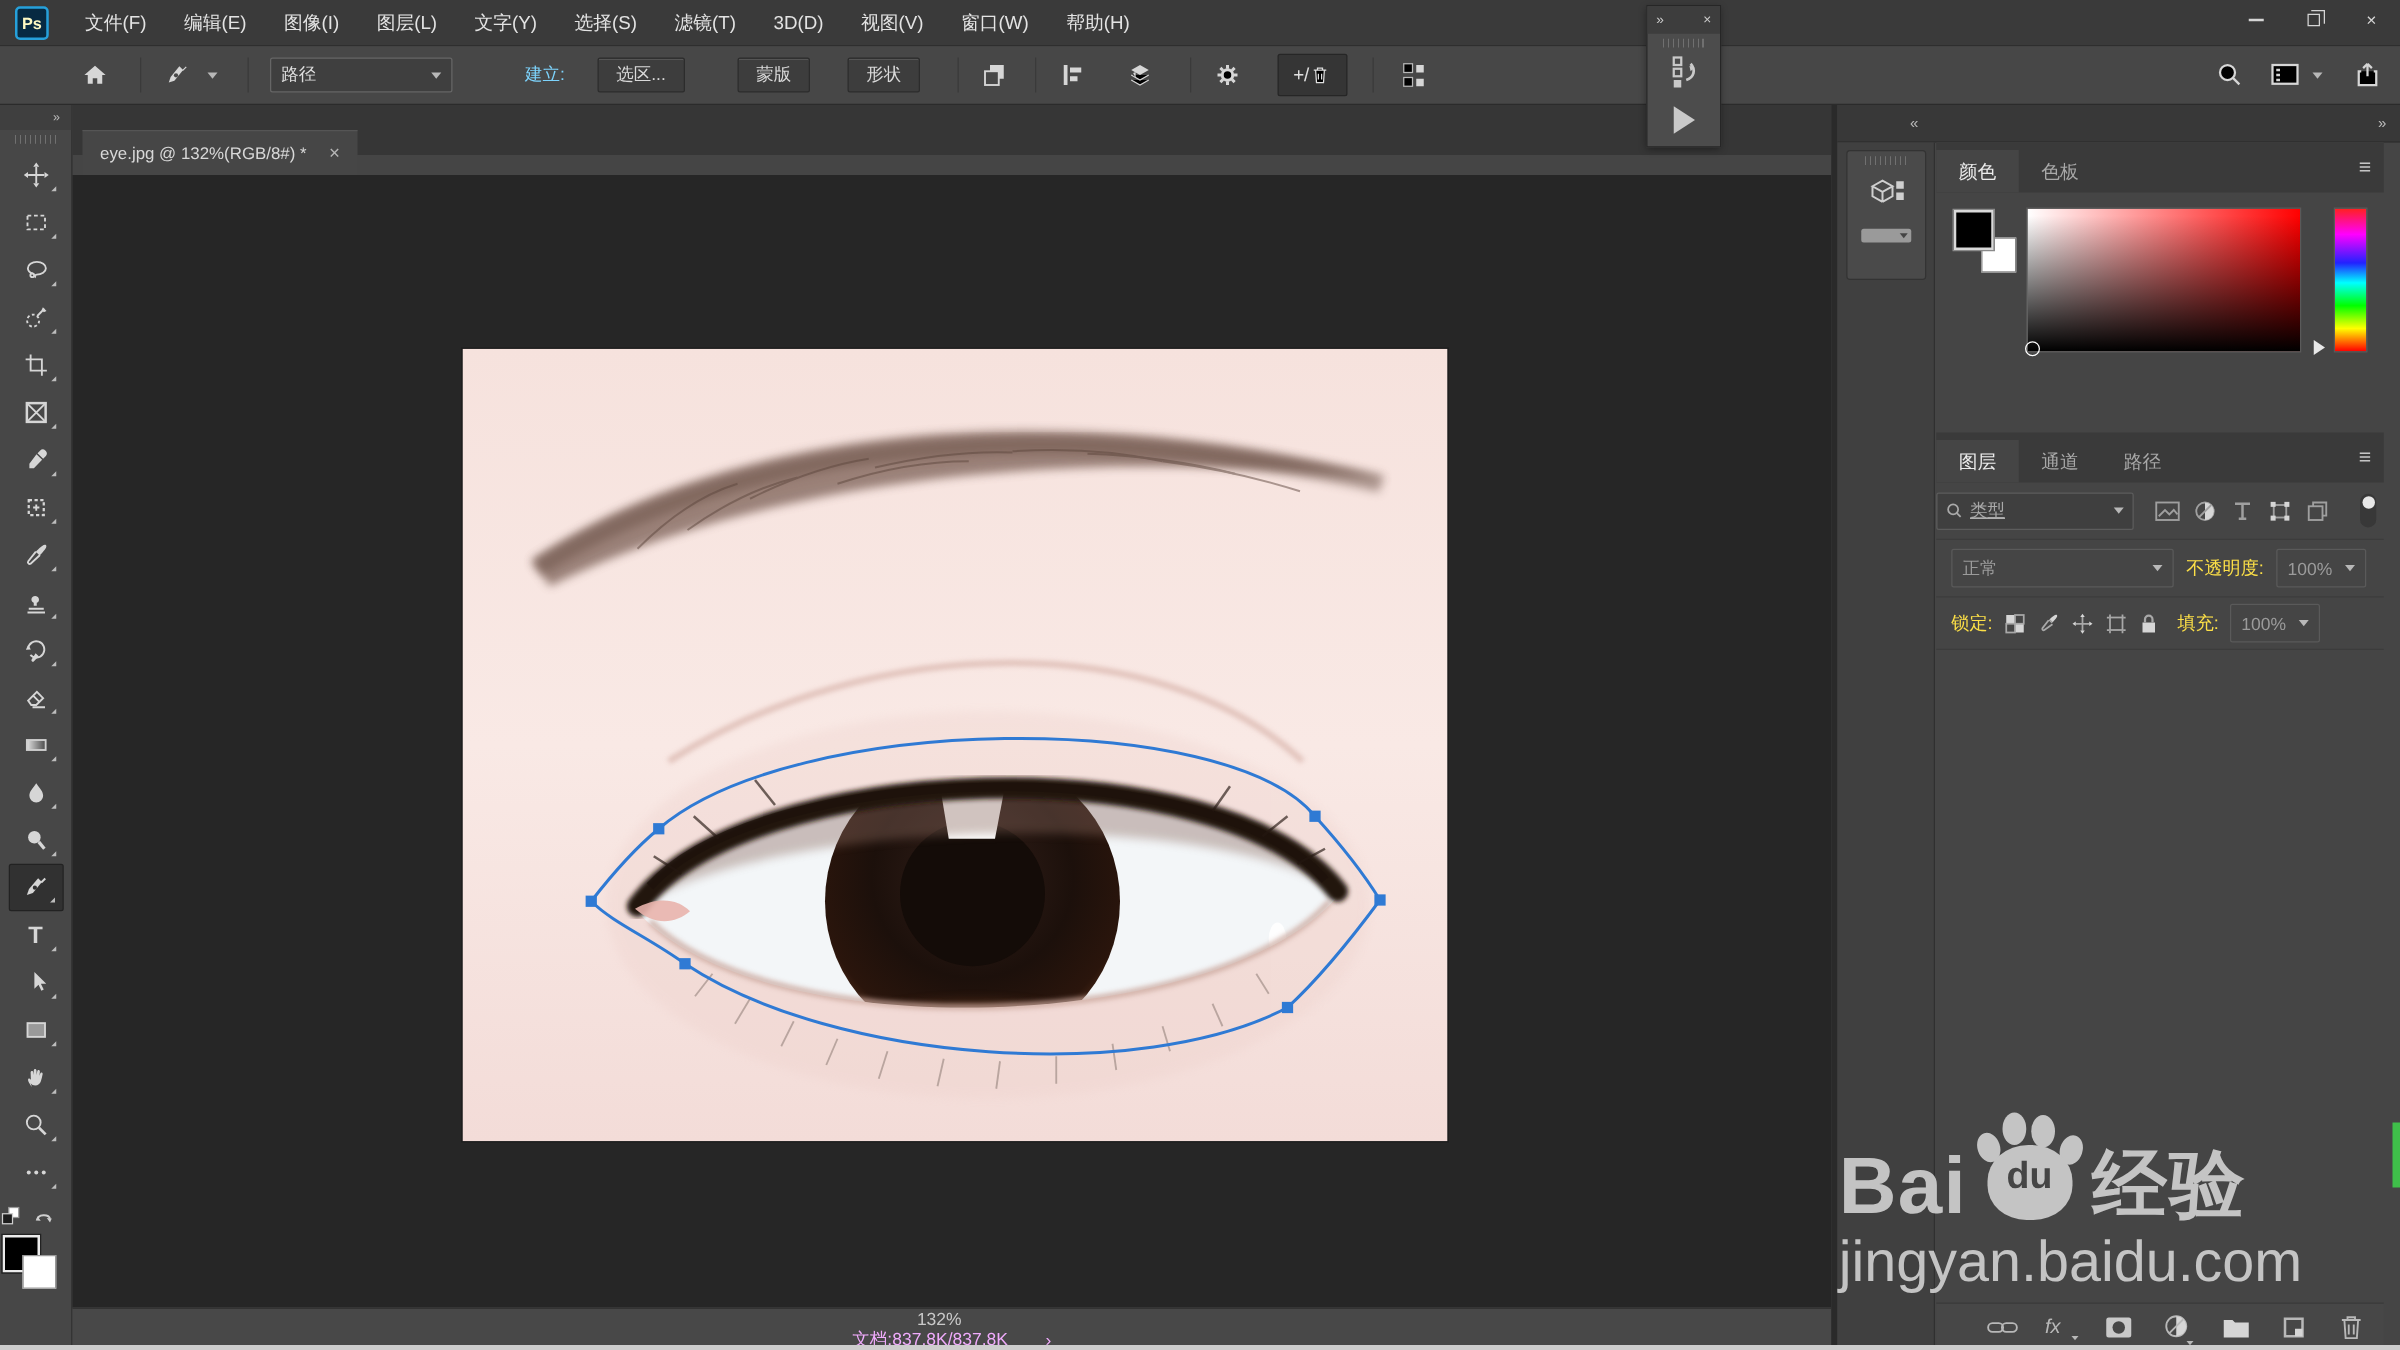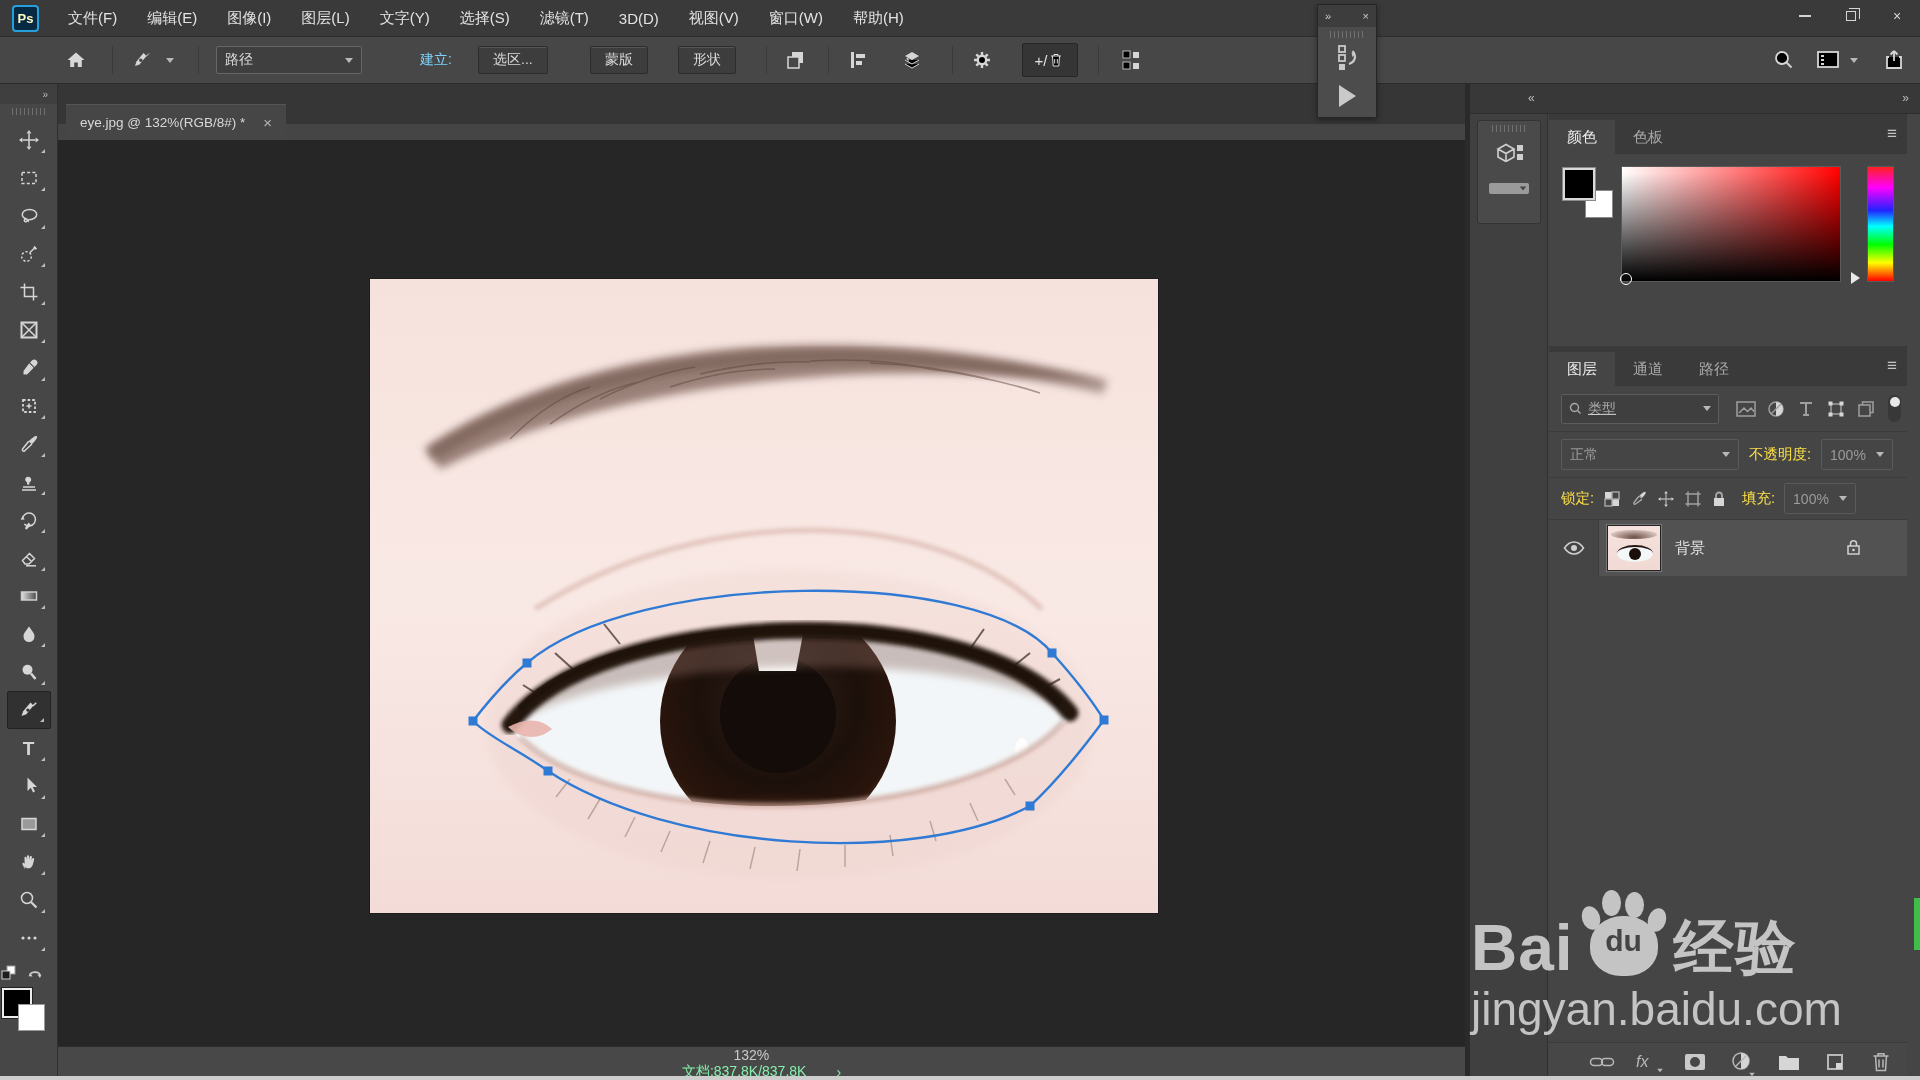--- a/index.html
+++ b/index.html
@@ -53,21 +53,21 @@
   
   #docarea{position:absolute;left:58px;top:84px;width:1407px;bottom:0;}
   #tabbar{position:absolute;left:0;top:0;width:100%;height:40px;background:#363636;}
   #doctab{position:absolute;left:8px;top:20px;height:36px;background:#464646;display:flex;align-items:center;padding:0 14px;gap:18px;color:#d8d8d8;font-size:13.5px;border-top:1px solid #555;}
   #tabclose{color:#b5b5b5;font-size:15px;}
   #canvas{position:absolute;left:0;top:56px;width:100%;height:906px;background:#262626;}
   #photo{position:absolute;left:312px;top:139px;width:788px;height:634px;box-shadow:0 0 0 1px #1d1d1d;}
   #photo svg{position:absolute;left:0;top:0;}
   #statusbar{position:absolute;left:0;bottom:0;width:100%;height:34px;background:#484848;border-top:1px solid #2c2c2c;display:flex;align-items:center;color:#bcbcbc;flex-direction:column;}
   #zoomfield{margin-left:14px;width:70px;font-size:14px;color:#c9c9c9;}
-  #docfield{width:250px;display:flex;align-items:center;justify-content:center;gap:30px;font-size:14px;color:#86efac;}
+  #docfield{width:250px;display:flex;align-items:center;justify-content:center;gap:30px;font-size:14px;color:#f0abfc;}
   #bottomedge{position:absolute;left:0;bottom:0;width:1920px;height:4px;background:#cdcdcd;z-index:60;}
 
   
   #rightcol{position:absolute;left:1465px;top:84px;width:455px;bottom:0;background:#454545;}
   #rc-divider{position:absolute;left:0;top:0;width:5px;height:100%;background:#2a2a2a;}
   #topstrip{position:absolute;left:5px;top:0;width:450px;height:30px;background:#383838;border-bottom:1px solid #2e2e2e;color:#b9b9b9;font-size:12px;}
   #collapse-left{position:absolute;left:58px;top:7px;letter-spacing:1px;}
   #collapse-right{position:absolute;right:10px;top:7px;letter-spacing:1px;}
   #narrowstrip{position:absolute;left:5px;top:30px;width:78px;bottom:0;background:#404040;border-right:1px solid #303030;}
   #stripwell{margin:6px auto;width:64px;height:104px;background:#4a4a4a;border:1px solid #333;border-radius:3px;display:flex;flex-direction:column;align-items:center;}
@@ -85,21 +85,21 @@
   #cp-fg{position:absolute;left:14px;top:14px;width:32px;height:32px;background:#000;border:2px solid #d9d9d9;outline:1px solid #8a8a8a;z-index:2;}
   #cp-bg{position:absolute;left:36px;top:36px;width:28px;height:28px;background:#fff;border:1px solid #888;z-index:1;}
   #gradbox{position:absolute;left:72px;top:12px;width:220px;height:116px;border:1px solid #5a5a5a;background:linear-gradient(to top,#000,rgba(0,0,0,0) 95%),linear-gradient(to right,#fff,#f00);}
   #gradmark{position:absolute;left:-2px;bottom:-4px;width:12px;height:12px;border:1.5px solid #fff;border-radius:50%;}
   #huebar{position:absolute;left:318px;top:12px;width:27px;height:116px;border:1px solid #5a5a5a;background:linear-gradient(#ff2020 0%,#ff00ff 18%,#2222ff 38%,#00ffff 52%,#00ff00 68%,#ffff00 84%,#ff0000 100%);}
   #huearrow{position:absolute;left:302px;top:118px;width:0;height:0;border-top:6px solid transparent;border-bottom:6px solid transparent;border-left:9px solid #e8e8e8;}
 
   
   #layerspanel{position:absolute;left:0;top:232px;width:100%;bottom:0;background:#454545;display:flex;flex-direction:column;}
   .prow{position:relative;display:flex;align-items:center;border-bottom:1px solid #3c3c3c;}
-  #filterrow{height:46px;padding-left:12px;text-decoration:underline;}
+  #filterrow{height:46px;text-decoration:underline;}
   #searchbox{width:158px;height:30px;background:#3f3f3f;border:1px solid #5c5c5c;border-radius:2px;display:flex;align-items:center;padding:0 7px;gap:6px;color:#a9a9a9;}
   #searchbox .chev{margin-left:auto;}
   .ficon{width:30px;height:30px;display:flex;align-items:center;justify-content:center;}
   .ficon svg{stroke:#9f9f9f;fill:none;stroke-width:1.5;}
   .ficon .f{fill:#9f9f9f;stroke:none;}
   #pill{position:absolute;right:6px;top:9px;width:13px;height:27px;background:#383838;border-radius:7px;}
   #pill::after{content:'';position:absolute;left:1.5px;top:1.5px;width:10px;height:10px;background:#e8e8e8;border-radius:50%;}
   #blendrow{height:46px;padding-left:12px;gap:10px;}
   .disbox{height:31px;background:#454545;border:1px solid #5a5a5a;border-radius:2px;display:flex;align-items:center;justify-content:space-between;padding:0 8px;color:#9b9b9b;}
   .glabel{color:#fde047;font-size:14.5px;}
@@ -702,42 +702,20 @@
                 <path class="f" d="M3 8h10v8H3z"></path>
                 <path d="M5 8V5.5a3 3 0 0 1 6 0V8" stroke-width="1.8"></path>
               </svg>
             </span>
           <span class="glabel" style="margin-left:6px">填充:</span>
           <div class="disbox" style="width:72px">
             <span>100%</span>
             <span class="chev"></span>
           </div>
         </div>
-        <div class="prow" id="layerrow">
-          <div id="eyecell">
-            <svg width="22" height="14" viewBox="0 0 22 14">
-                <path d="M1.5 7C4.5 2.5 8 1 11 1s6.5 1.5 9.5 6c-3 4.5-6.5 6-9.5 6S4.5 11.5 1.5 7z" stroke="#cfcfcf" fill="none" stroke-width="1.5"></path>
-                <circle cx="11" cy="7" r="3" fill="#cfcfcf"></circle>
-              </svg>
-          </div>
-          <div id="layersel">
-            <div id="thumb">
-              <div id="th-brow"></div>
-              <div id="th-eye">
-                  <div id="th-iris"></div>
-                </div>
-            </div>
-            <span id="layername">背景</span>
-            <span id="layerlock"><svg width="15" height="17" viewBox="0 0 15 17">
-                  <rect x="2" y="7" width="11" height="8" stroke="#d0d0d0" fill="none" stroke-width="1.5"></rect>
-                  <path d="M4.5 7V4.8a3 3 0 0 1 6 0V7" stroke="#d0d0d0" fill="none" stroke-width="1.5"></path>
-                  <circle cx="7.5" cy="11" r="1.3" fill="#d0d0d0"></circle>
-                </svg></span>
-          </div>
-        </div>
         <div id="layerfill"></div>
         <div id="bottomrow">
           <span class="bicon">
               <svg width="26" height="14" viewBox="0 0 26 14">
                 <rect x="1.5" y="3.5" width="12" height="7" rx="3.5"></rect>
                 <rect x="12.5" y="3.5" width="12" height="7" rx="3.5"></rect>
               </svg>
             </span>
           <span class="bicon">
               <span id="fxtext">fx</span>

